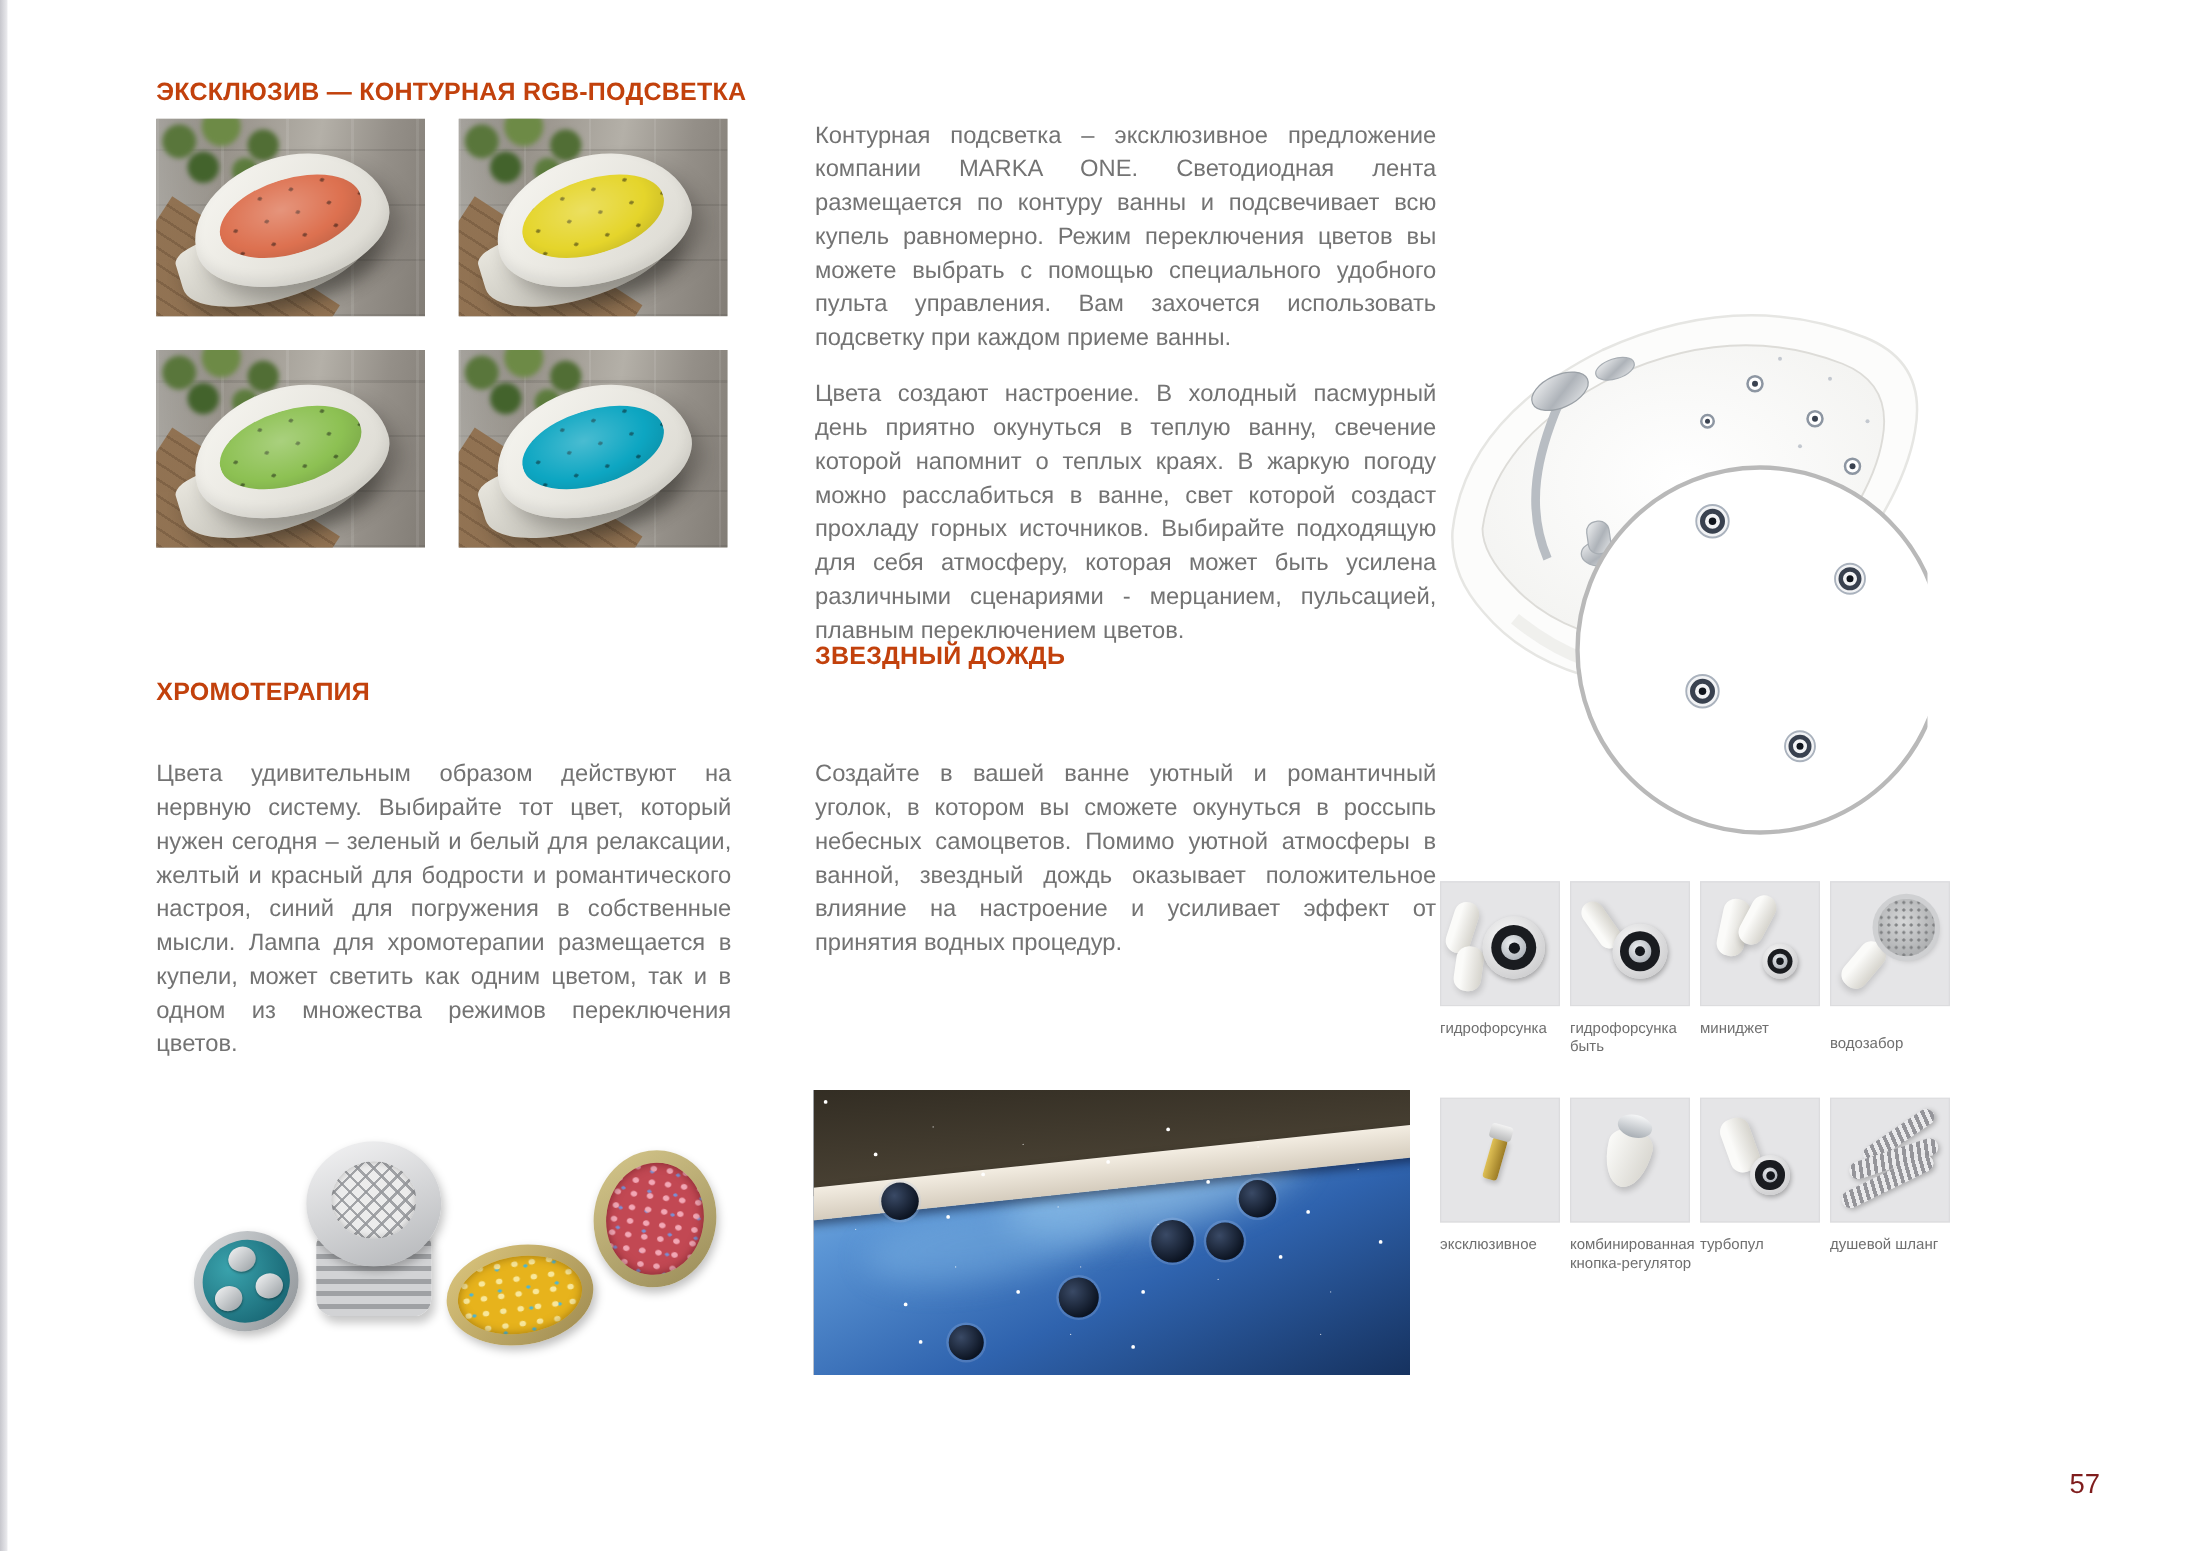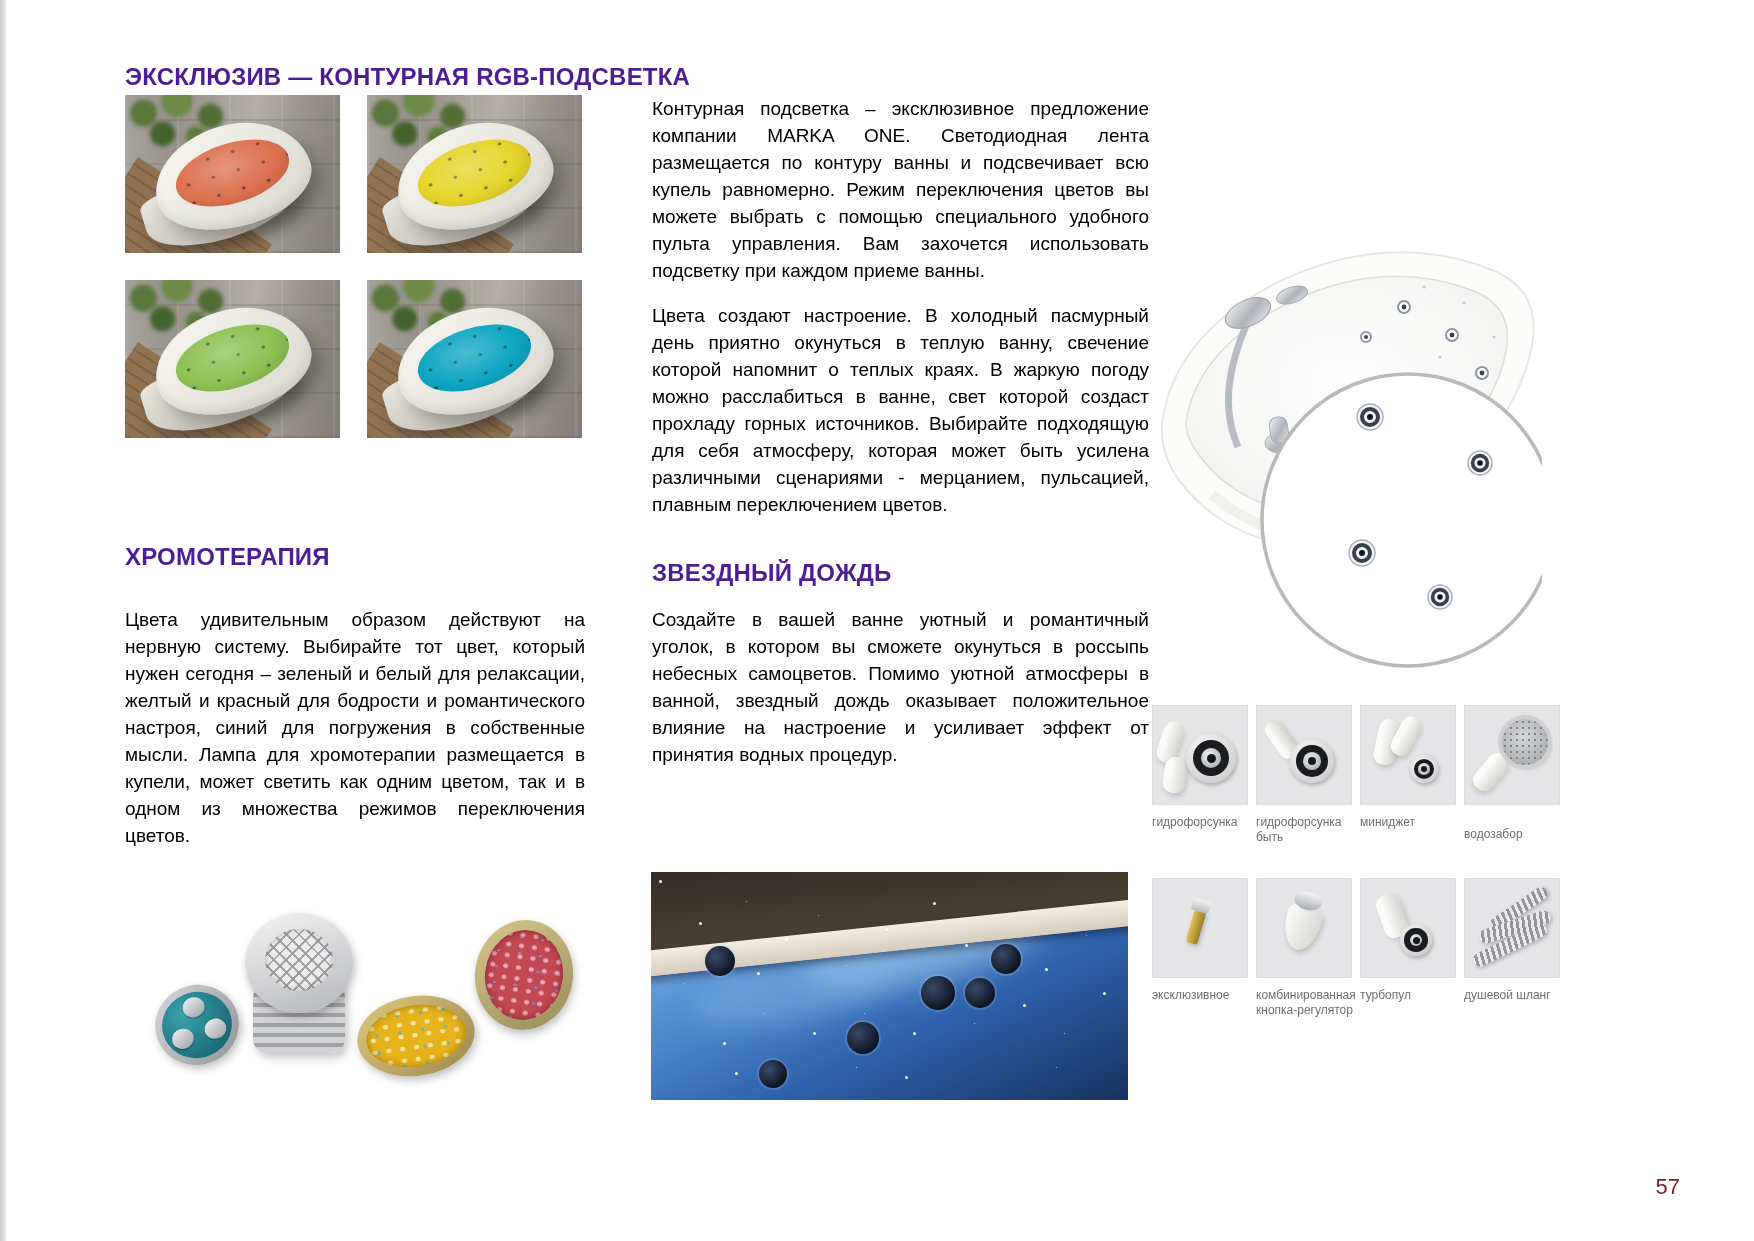--- a/index.html
+++ b/index.html
@@ -2,24 +2,24 @@
 <html lang="ru"><head>
 <meta charset="utf-8">
 <style>
   html,body{margin:0;padding:0;background:#ffffff;}
   #page{position:relative;width:1754px;height:1241px;background:#ffffff;overflow:hidden;
         font-family:"Liberation Sans","DejaVu Sans",sans-serif;color:#333;}
   
   #spine{position:absolute;left:0;top:0;width:6px;height:100%;
          background:linear-gradient(90deg,#c7c7cd,#ececef);}
   
-  .h1{position:absolute;font-size:24px;font-weight:700;color:#4c1d95;letter-spacing:.2px;}
+  .h1{position:absolute;font-size:20px;font-weight:700;color:#c2410c;letter-spacing:.2px;}
   .h1 .ln{display:block;line-height:24px;}
   
-  .para{position:absolute;font-size:19px;line-height:27px;color:#000000;text-align:justify;}
+  .para{position:absolute;font-size:19px;line-height:27px;color:#737373;text-align:justify;}
   .para p{margin:0 0 18px 0;}
   
   #tubgrid{position:absolute;left:125px;top:95px;width:457px;height:343px;}
   .tubphoto{position:absolute;width:215px;height:158px;overflow:hidden;background:#9a968e;}
   .tp1{left:0;top:0}.tp2{left:242px;top:0}.tp3{left:0;top:185px}.tp4{left:242px;top:185px}
   .ph-bg{position:absolute;inset:0;
      background:
        repeating-linear-gradient(90deg,rgba(255,255,255,.09) 0 2px,transparent 2px 52px),
        repeating-linear-gradient(0deg,rgba(60,58,54,.14) 0 2px,transparent 2px 44px),
        linear-gradient(100deg,#7e7a72 0%,#9b968e 28%,#b4b0a8 55%,#948f88 78%,#827d76 100%);}
@@ -228,21 +228,21 @@
     </div>
     <div class="lamp-yellow"></div>
     <div class="lamp-red"></div>
   </div>
 
   <div class="para" style="left:652px;top:95px;width:497px">
     <p>Контурная подсветка – эксклюзивное предложение компании MARKA ONE. Светодиодная лента размещается по контуру ванны и подсвечивает всю купель равномерно. Режим переключения цветов вы можете выбрать с помощью специального удобного пульта управления. Вам захочется использовать подсветку при каждом приеме ванны.</p>
     <p>Цвета создают настроение. В холодный пасмурный день приятно окунуться в теплую ванну, свечение которой напомнит о теплых краях. В жаркую погоду можно расслабиться в ванне, свет которой создаст прохладу горных источников. Выбирайте подходящую для себя атмосферу, которая может быть усилена различными сценариями - мерцанием, пульсацией, плавным переключением цветов.</p>
   </div>
 
-  <div class="h1" style="left:652px;top:559px">ЗВЕЗДНЫЙ ДОЖДЬ</div>
+  <div class="h1" style="left:652px;top:514px">ЗВЕЗДНЫЙ ДОЖДЬ</div>
   <div class="para" style="left:652px;top:606px;width:497px">Создайте в вашей ванне уютный и романтичный уголок, в котором вы сможете окунуться в россыпь небесных самоцветов. Помимо уютной атмосферы в ванной, звездный дождь оказывает положительное влияние на настроение и усиливает эффект от принятия водных процедур.</div>
 
   <div id="starphoto">
     <div class="sp-blue"></div>
     <div class="sp-glow1"></div>
     <div class="sp-glow2"></div>
     <div class="sp-top"></div>
     <div class="sp-rim"></div>
     <div class="sp-jet" style="left:54px;top:74px;width:30px;height:30px"></div>
     <div class="sp-jet" style="left:340px;top:72px;width:30px;height:30px"></div>

